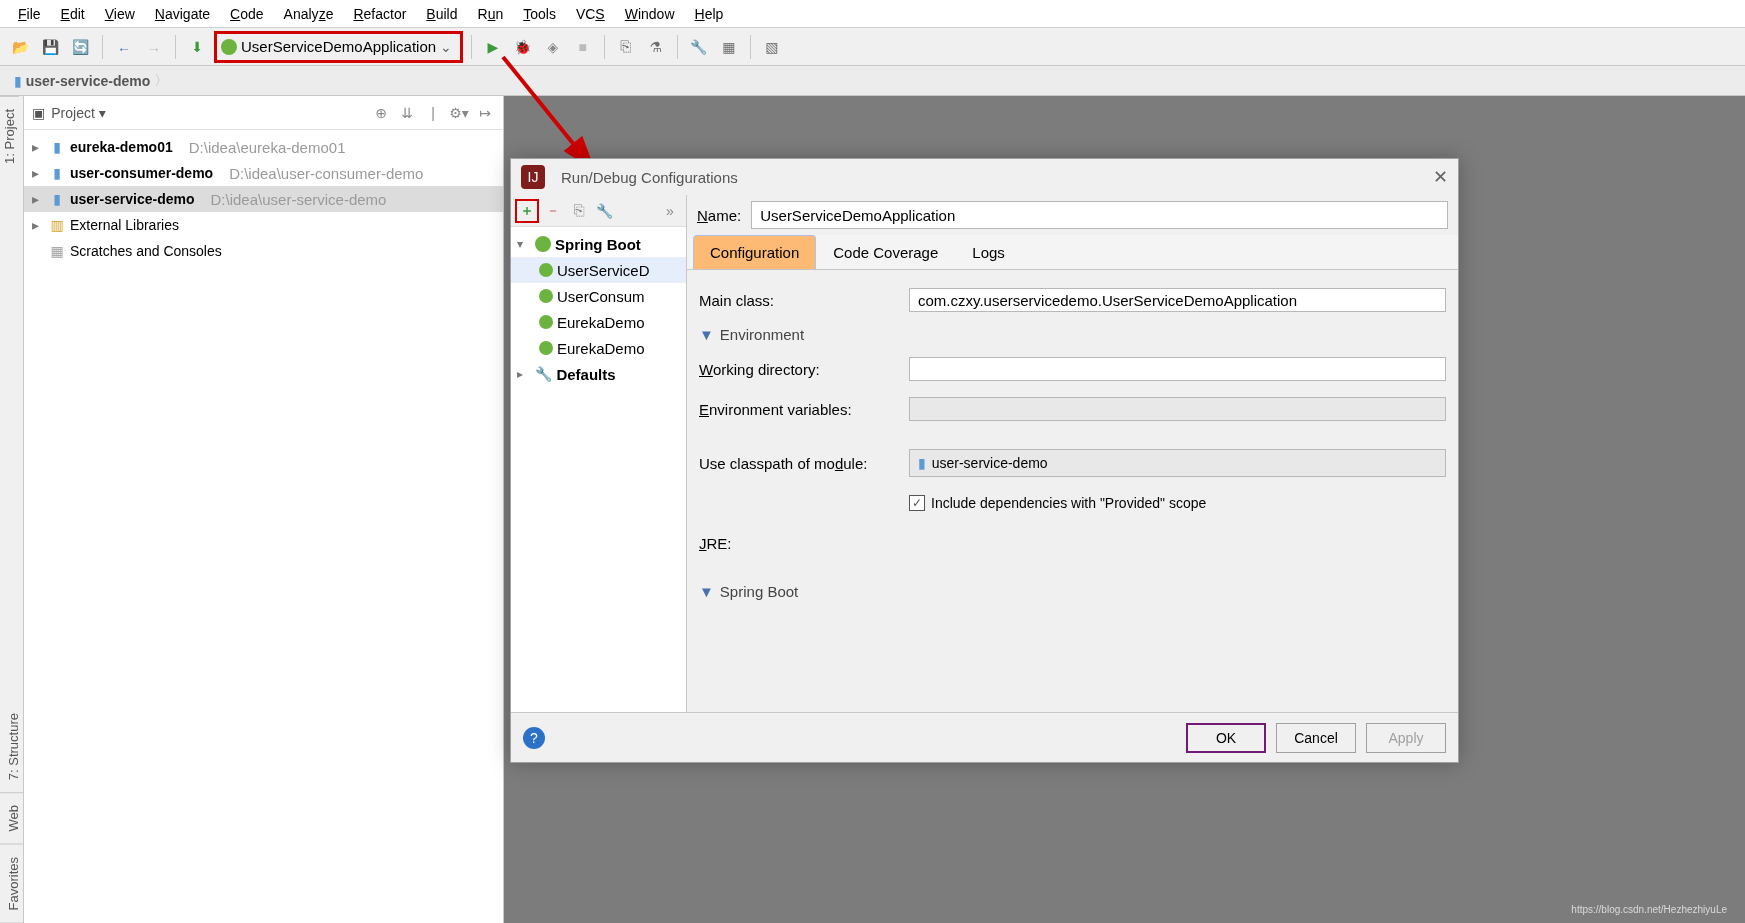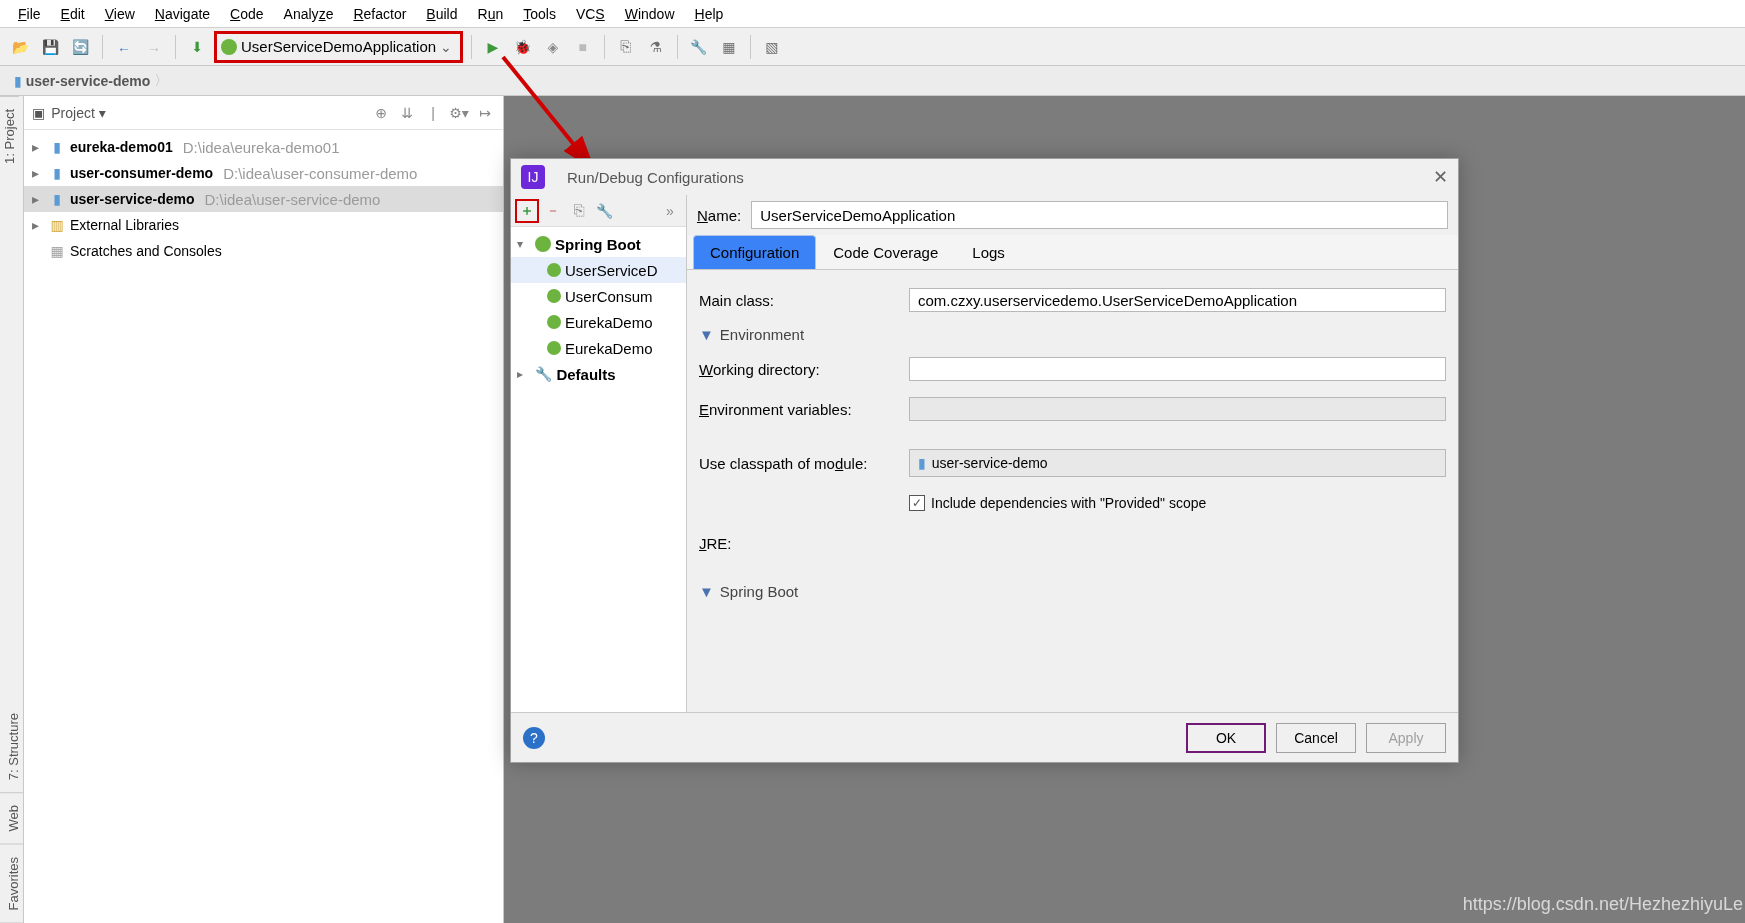--- a/index.html
+++ b/index.html
@@ -36,58 +36,58 @@
   .project-header { height: 34px; display:flex; align-items:center; padding:0 8px; gap:6px; border-bottom:1px solid #e0e0e0; color:#555;}
   .project-header .title { font-size:14px; margin-right:auto;}
   .project-header .hicon { width:20px; text-align:center; color:#888; cursor:pointer;}
   .tree { padding: 4px 0; overflow:auto; flex:1;}
   .tree-row { display:flex; align-items:center; height:26px; padding-left:8px; gap:4px; white-space:nowrap; cursor:pointer;}
   .tree-row.selected { background:#dcdcdc;}
   .tree-arrow { width:12px; display:inline-block; color:#777;}
   .tree-icon { width:18px; display:inline-flex; align-items:center; justify-content:center;}
   .tree-label { font-size:14px; }
   .tree-label.bold { font-weight:bold; }
-  .tree-path { color:#9a9a9a; margin-left:6px; font-size:15px;}
+  .tree-path { color:#9a9a9a; margin-left:12px; font-size:15px;}
   .folder-blue { color:#5b9bd5; }
   .lib-icon { color:#d0a020; }
   .scratch-icon { color:#a0a0a0; }
 
   
   .editor-area { flex:1; background:#7c7c7c; position:relative;}
 
   
   .dialog { position:absolute; left:510px; top:158px; width:949px; height:605px; background:#f0f0f0; border:1px solid #a0a0a0; box-shadow:0 0 20px rgba(0,0,0,.25); display:flex; flex-direction:column;}
   .dlg-title { height:36px; display:flex; align-items:center; padding:0 10px; background:#f0f0f0;}
-  .dlg-title .icon { width:24px; height:24px; background:#6d28d9; color:#fff; border-radius:4px; display:inline-flex; align-items:center; justify-content:center; font-size:14px; margin-right:22px;}
+  .dlg-title .icon { width:24px; height:24px; background:#7f1d1d; color:#fff; border-radius:4px; display:inline-flex; align-items:center; justify-content:center; font-size:14px; margin-right:16px;}
   .dlg-title .txt { font-size:15px; color:#555;}
   .dlg-title .close { margin-left:auto; color:#666; cursor:pointer; font-size:18px;}
   .dlg-body { flex:1; display:flex; overflow:hidden;}
   .dlg-left { width:176px; border-right:1px solid #c8c8c8; display:flex; flex-direction:column;}
   .dlg-left-toolbar { height:32px; display:flex; align-items:center; padding:2px 4px; gap:2px; border-bottom:1px solid #dedede;}
   .dlg-tbtn { width:24px; height:24px; display:inline-flex; align-items:center; justify-content:center; color:#888; cursor:pointer;}
   .dlg-tbtn.plus-box { border:2px solid #d00000; }
   .green { color:#3c9a3c; font-weight:bold;}
   .red { color:#c05050;}
   .dlg-tree { flex:1; background:#fff; overflow:hidden; padding-top:4px;}
   .dlg-tree-row { display:flex; align-items:center; height:26px; padding-left:6px; gap:4px; white-space:nowrap; cursor:pointer;}
   .dlg-tree-row .arrow { width:14px; color:#777; font-size:12px;}
   .dlg-tree-row .lbl { font-size:15px;}
   .dlg-tree-row.bold .lbl { font-weight:bold;}
   .dlg-tree-row.selected { background:#e6eefc;}
-  .dlg-tree-child { padding-left:36px; overflow:hidden; text-overflow:ellipsis;text-align:right;}
+  .dlg-tree-child { padding-left:28px; overflow:hidden; text-overflow:ellipsis;text-align:right;}
   .spring-icon { width:16px; height:16px; border-radius:50%; background:#6db33f; display:inline-block;}
   .wrench-icon { color:#c0a050;}
   .dlg-right { flex:1; display:flex; flex-direction:column; padding:0;}
   .name-row { display:flex; align-items:center; height:40px; padding:8px 10px; gap:10px;}
   .name-row label { font-size:15px;}
   .name-row .ul { text-decoration:underline;}
   .name-input { flex:1; height:28px; border:1px solid #b8b8b8; padding:0 8px; font-size:15px; background:#fff;}
   .tabs { display:flex; border-bottom:1px solid #c8c8c8; background:#f4f4f4; padding-left:6px;}
   .tab { padding:8px 16px; border:1px solid transparent; border-bottom:none; cursor:pointer; font-size:15px;}
-  .tab.active { background:#3b82f6; border-color:#b0c4e8; border-radius:4px 4px 0 0;}
+  .tab.active { background:#fdba74; border-color:#b0c4e8; border-radius:4px 4px 0 0;}
   .form-area { flex:1; background:#f0f0f0; overflow:auto; padding:10px 12px; position:relative;}
   .form-row { display:flex; align-items:center; min-height:40px; gap:10px;}
   .form-label { width:200px; font-size:15px;}
   .form-label .ul { text-decoration:underline;}
   .form-input { flex:1; height:24px; border:1px solid #b8b8b8; background:#fff; padding:0 8px; font-size:15px;}
   .form-input.ro { background:#e8e8e8;}
   .section-hdr { display:flex; align-items:center; gap:6px; color:#444; font-size:15px; margin:6px 0;}
   .tri { color:#4a72b0;}
   .checkbox-row { display:flex; align-items:center; gap:6px; margin-left:210px;}
   .chk { width:16px; height:16px; border:1px solid #555; display:inline-flex; align-items:center; justify-content:center; font-size:12px; color:#555; background:#fff;}
@@ -96,21 +96,21 @@
   .dlg-footer { height:50px; border-top:1px solid #c8c8c8; display:flex; align-items:center; padding:0 12px; gap:10px;}
   .help-icon { width:22px; height:22px; border-radius:50%; background:#2c71c8; color:#fff; display:inline-flex; align-items:center; justify-content:center; font-size:14px; cursor:pointer;}
   .dlg-footer .spacer { flex:1;}
   .btn { min-width:80px; height:30px; border:1px solid #a0a0a0; background:#f0f0f0; cursor:pointer; font-size:14px;}
   .btn.primary { border:2px solid #701a75; }
   .btn.disabled { color:#a0a0a0; cursor:default;}
 
   
   .arrow-svg { position:absolute; left:498px; top:52px; pointer-events:none;}
 
-  .watermark { position:absolute; right:2px; bottom:8px; color:rgba(255,255,255,.7); font-size:18px;}
+  .watermark { position:absolute; right:18px; bottom:8px; color:rgba(255,255,255,.7); font-size:10px;}
 </style>
 </head>
 <body>
 
 <div class="menu-bar">
   <span class="menu-item"><span class="ul">F</span>ile</span>
   <span class="menu-item"><span class="ul">E</span>dit</span>
   <span class="menu-item"><span class="ul">V</span>iew</span>
   <span class="menu-item"><span class="ul">N</span>avigate</span>
   <span class="menu-item"><span class="ul">C</span>ode</span>

